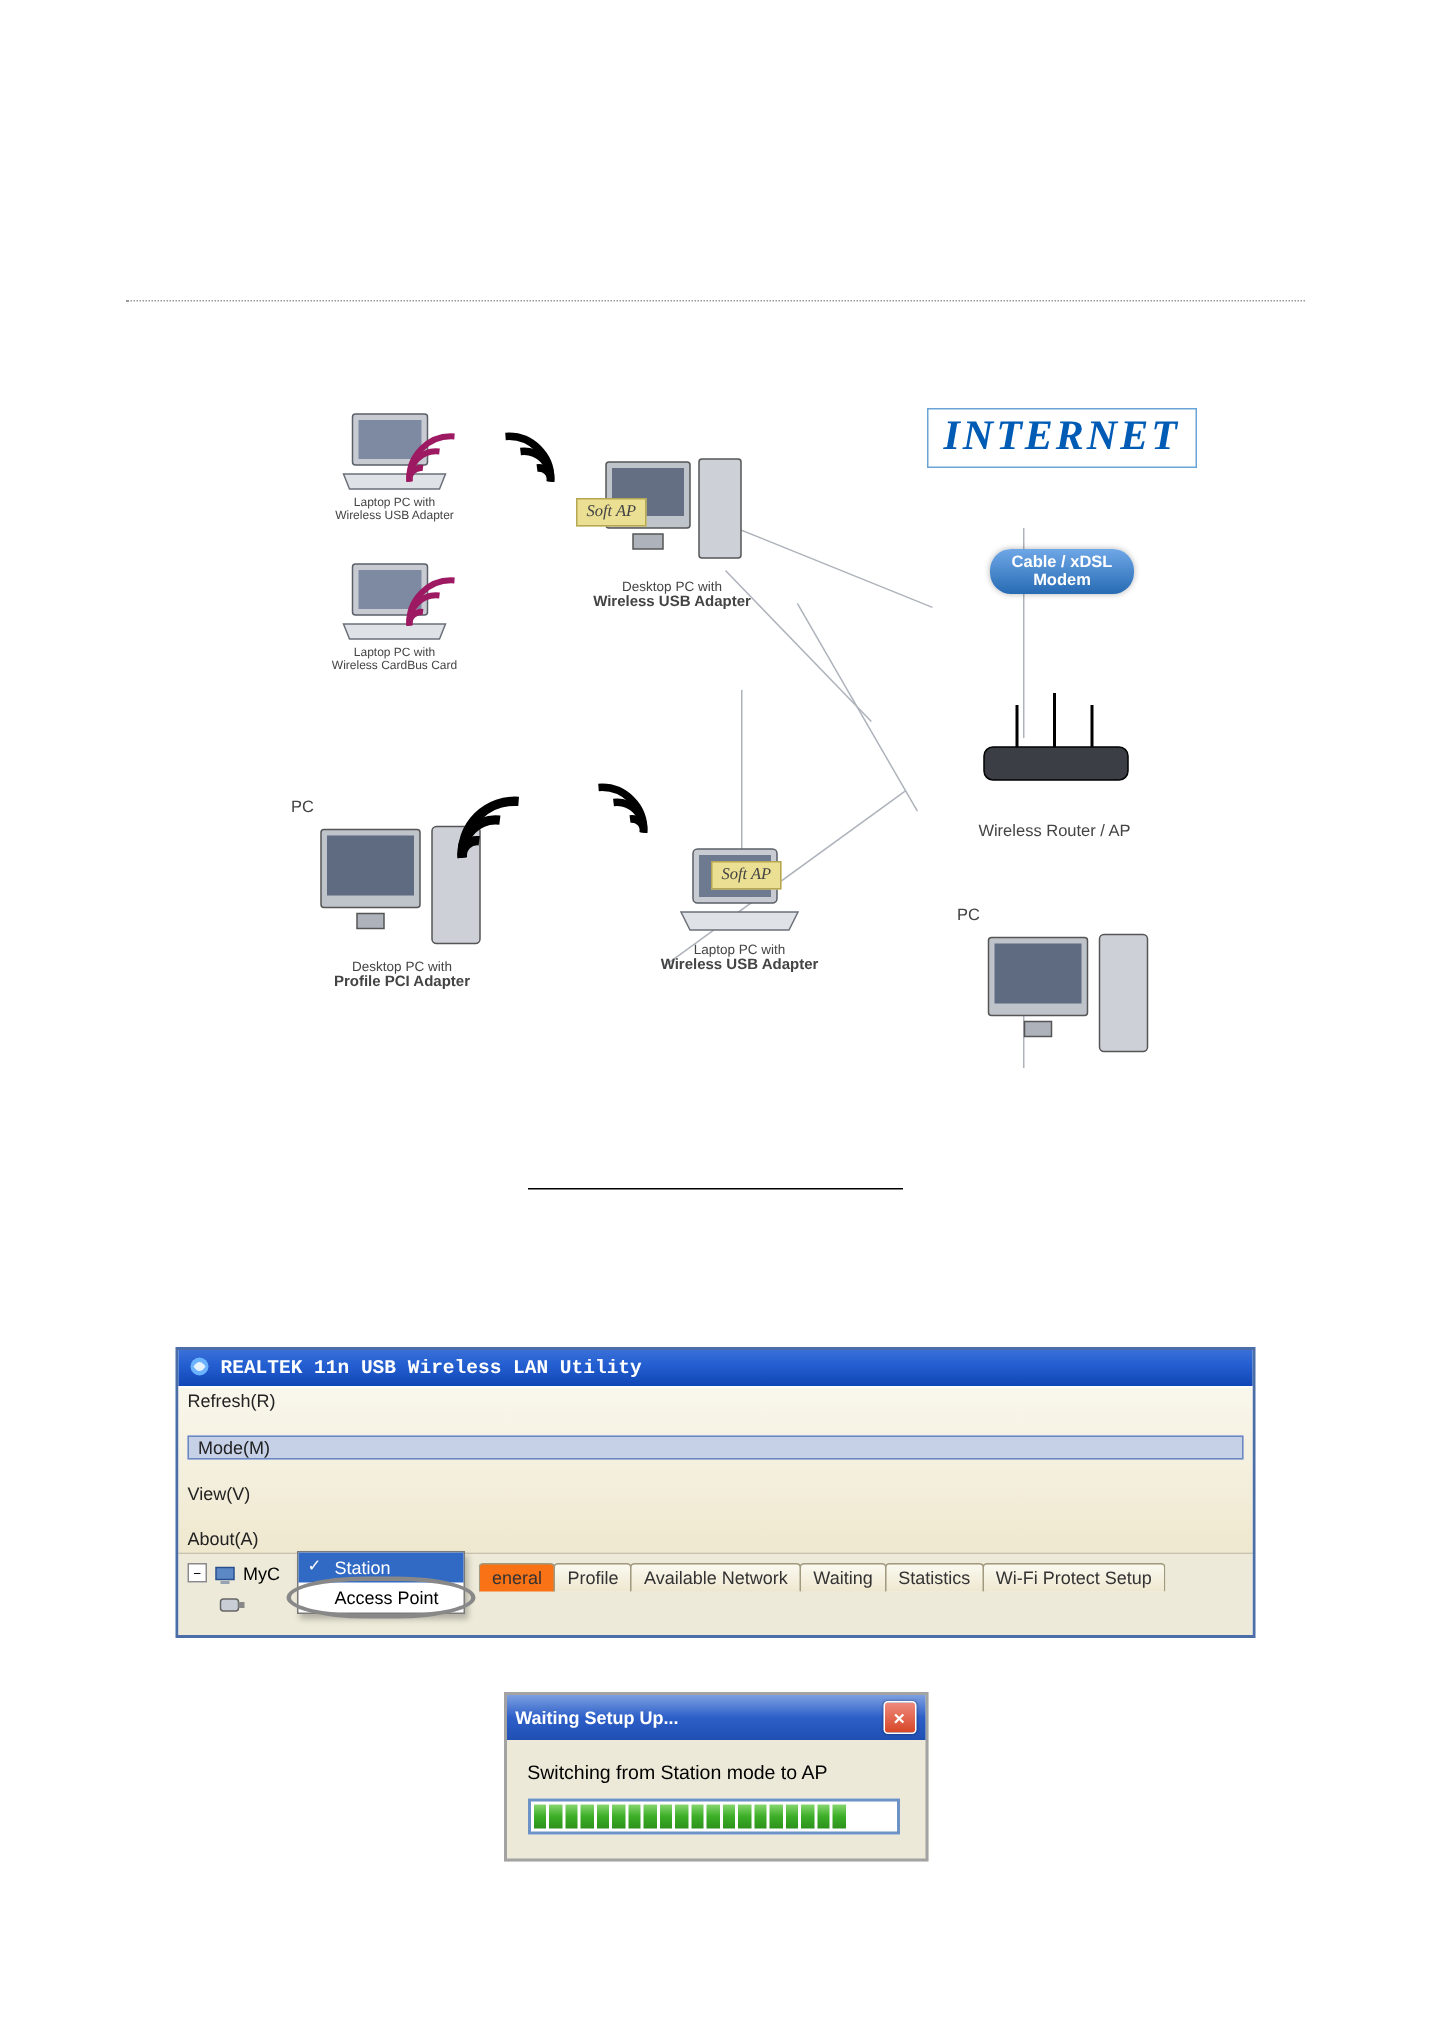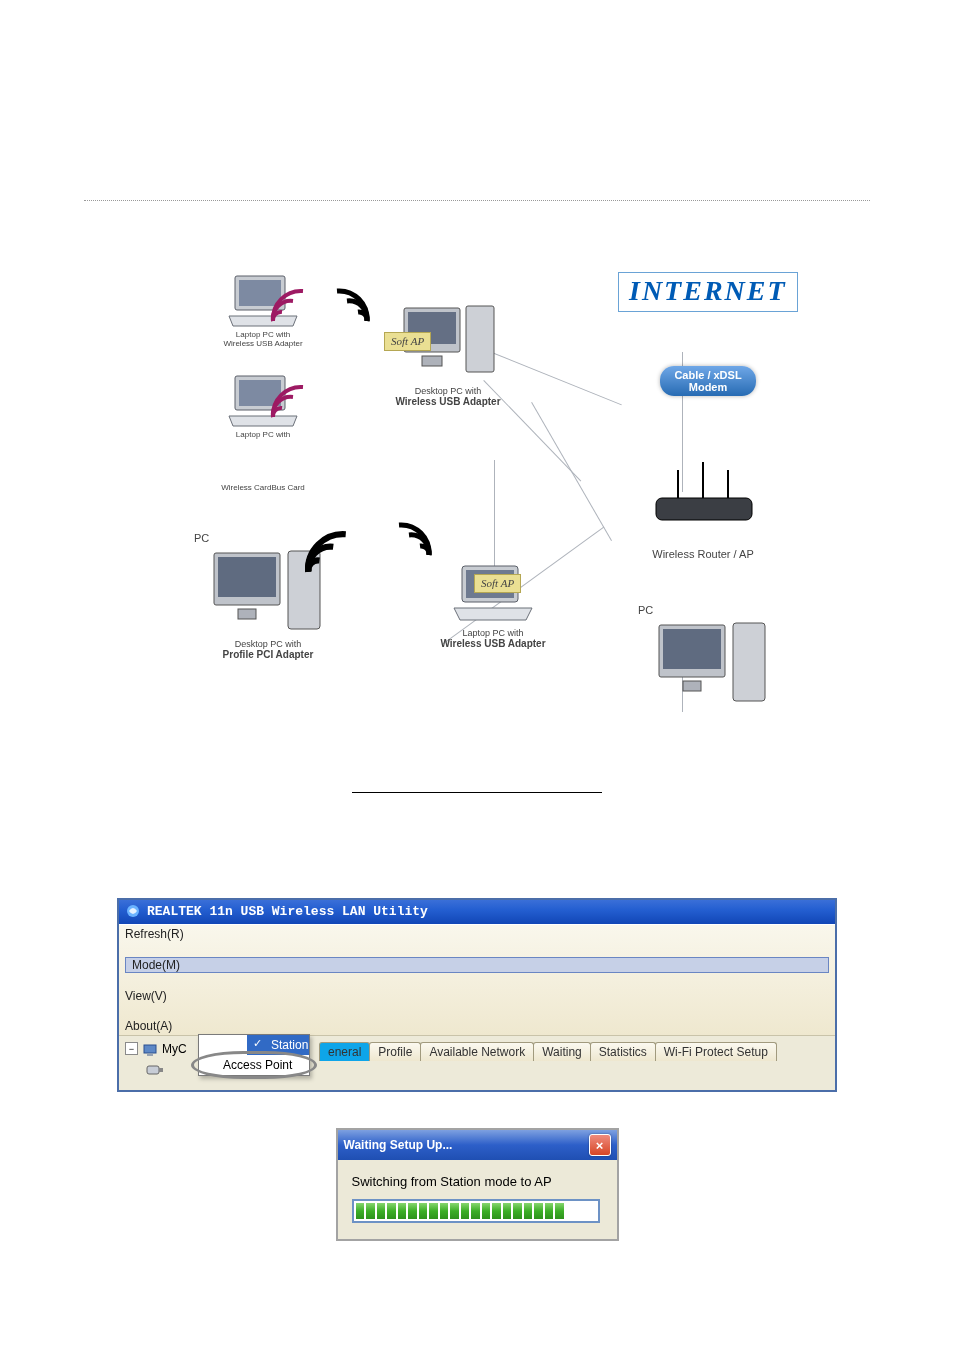--- a/index.html
+++ b/index.html
@@ -146,21 +146,21 @@
     border:1px solid #7a7a7a;
     box-shadow:2px 3px 4px rgba(0,0,0,0.25);
   }
   .mode-menu .mi {
     font-family: Tahoma, sans-serif;
     font-size:12px;
     padding:3px 8px 3px 24px;
     position:relative;
     cursor:default;
   }
-  .mode-menu .mi.sel { background:#316ac5; color:#fff;margin-left:48px; }
+  .mode-menu .mi.sel { background:#316ac5; color:#fff; }
   .mode-menu .mi.sel::before {
     content:"✓"; position:absolute; left:6px; top:2px; font-size:11px; color:#fff;
   }
   .mode-menu .mi.aplabel {
     position: relative; 
   }
   .mode-menu .mi.aplabel::after {
     content:"";
     position:absolute;
     left:-8px; right:-8px; top:-4px; bottom:-4px;
@@ -178,21 +178,21 @@
   .tabs-strip .tab {
     border:1px solid #a19a7e;
     border-bottom:none;
     border-top-left-radius:3px;
     border-top-right-radius:3px;
     padding:2px 8px;
     background:linear-gradient(#fbf9f0,#eee7cf);
     margin-right:-1px;
   }
   .tabs-strip .tab.active {
-    background:#0ea5e9;
+    background:#f97316;
   }
 
   
   .wait-wrap {
     margin: 36px auto 0 auto;
     width: 283px;
   }
   .wait-window {
     border:2px solid #a3a3a3;
     font-family: Tahoma, sans-serif;
@@ -276,21 +276,21 @@
 
       <div class="node" style="left:10px;top:100px;width:130px;">
         <span class="laptop-icon">
           <svg width="80" height="58" viewBox="0 0 80 58">
               <rect x="12" y="4" width="50" height="34" rx="2" fill="#c8ccd2" stroke="#5a5f68"></rect>
               <rect x="16" y="8" width="42" height="26" fill="#7d8aa2"></rect>
               <path d="M6 44 L74 44 L70 54 L10 54 Z" fill="#dfe2e7" stroke="#6b7079"></path>
             </svg>
         </span>
         <div style="font-size:8px;">Laptop PC with</div>
-        <div style="font-size:8px;margin-top:44px;">Wireless CardBus Card</div>
+        <div style="font-size:8px;">Wireless CardBus Card</div>
       </div>
       <span class="wifi-sym" style="left:96px;top:110px;">
         <svg width="40" height="40" viewBox="0 0 40 40">
             <path d="M5 35 A28 28 0 0 1 35 5" fill="none" stroke="#9d1a63" stroke-width="4"></path>
             <path d="M5 35 A18 18 0 0 1 25 15" fill="none" stroke="#9d1a63" stroke-width="4"></path>
             <path d="M5 35 A8 8 0 0 1 14 26" fill="none" stroke="#9d1a63" stroke-width="4"></path>
           </svg>
       </span>
 
       <span class="wifi-sym" style="left:160px;top:14px;transform:scaleX(-1);">

